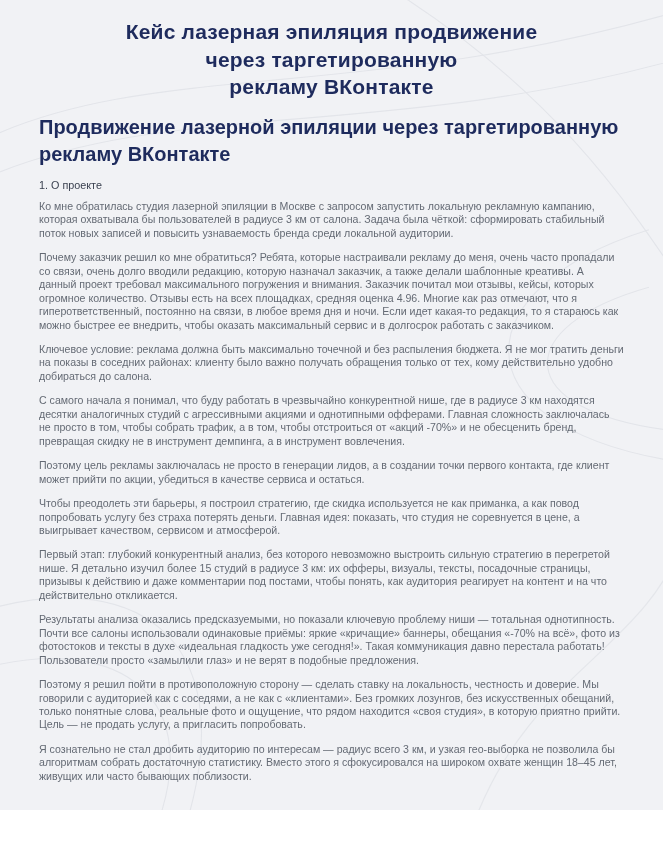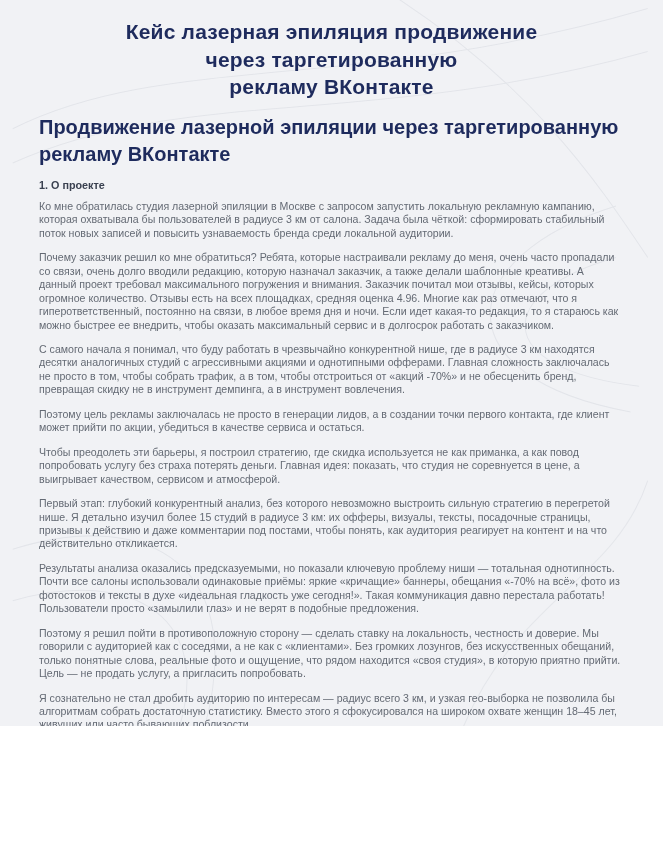--- a/index.html
+++ b/index.html
@@ -3,21 +3,21 @@
 <meta charset="utf-8">
 <style>
   html, body {
     margin: 0;
     padding: 0;
     font-family: "Liberation Sans", "DejaVu Sans", sans-serif;
   }
   .page {
     position: relative;
     width: 663px;
-    height: 726px;
+    height: 810px;
     background: #f1f2f5;
     overflow: hidden;
   }
   .bg-decor {
     position: absolute;
     inset: 0;
     width: 100%;
     height: 100%;
     pointer-events: none;
   }
@@ -40,21 +40,21 @@
     color: #1e2b5d;
     font-size: 20px;
     font-weight: 700;
     line-height: 1.32;
     margin: 0 0 10px 0;
     text-align: left;
   }
   .section-heading {
     color: #3a4150;
     font-size: 10.8px;
-    font-weight: 700;
+    font-weight: 400;
     margin: 12px 0 9px 0;
   }
   .body-paragraph {
     color: #646a74;
     font-size: 10.6px;
     line-height: 1.27;
     margin: 0 0 11px 0;
   }
   .section:last-child .body-paragraph:last-child { margin-bottom: 7px; }
 </style>
@@ -83,20 +83,21 @@
       <span>через таргетированную</span>
       <span>рекламу ВКонтакте</span>
     </h1>
 
     <h2 class="page-subtitle">Продвижение лазерной эпиляции через таргетированную рекламу ВКонтакте</h2>
 
     <section class="section">
       <h3 class="section-heading">1. О проекте</h3>
       <p class="body-paragraph">Ко мне обратилась студия лазерной эпиляции в Москве с запросом запустить локальную рекламную кампанию, которая охватывала бы пользователей в радиусе 3 км от салона. Задача была чёткой: сформировать стабильный поток новых записей и повысить узнаваемость бренда среди локальной аудитории.</p>
       <p class="body-paragraph">Почему заказчик решил ко мне обратиться? Ребята, которые настраивали рекламу до меня, очень часто пропадали со связи, очень долго вводили редакцию, которую назначал заказчик, а также делали шаблонные креативы. А данный проект требовал максимального погружения и внимания. Заказчик почитал мои отзывы, кейсы, которых огромное количество. Отзывы есть на всех площадках, средняя оценка 4.96. Многие как раз отмечают, что я гиперответственный, постоянно на связи, в любое время дня и ночи. Если идет какая-то редакция, то я стараюсь как можно быстрее ее внедрить, чтобы оказать максимальный сервис и в долгосрок работать с заказчиком.</p>
+      <p class="body-paragraph">Ключевое условие: реклама должна быть максимально точечной и без распыления бюджета. Я не мог тратить деньги на показы в соседних районах: клиенту было важно получать обращения только от тех, кому действительно удобно добираться до салона.</p>
       <p class="body-paragraph">С самого начала я понимал, что буду работать в чрезвычайно конкурентной нише, где в радиусе 3 км находятся десятки аналогичных студий с агрессивными акциями и однотипными офферами. Главная сложность заключалась не просто в том, чтобы собрать трафик, а в том, чтобы отстроиться от «акций -70%» и не обесценить бренд, превращая скидку не в инструмент демпинга, а в инструмент вовлечения.</p>
       <p class="body-paragraph">Поэтому цель рекламы заключалась не просто в генерации лидов, а в создании точки первого контакта, где клиент может прийти по акции, убедиться в качестве сервиса и остаться.</p>
       <p class="body-paragraph">Чтобы преодолеть эти барьеры, я построил стратегию, где скидка используется не как приманка, а как повод попробовать услугу без страха потерять деньги. Главная идея: показать, что студия не соревнуется в цене, а выигрывает качеством, сервисом и атмосферой.</p>
     </section>
 
     <section class="section">
       <p class="body-paragraph">Первый этап: глубокий конкурентный анализ, без которого невозможно выстроить сильную стратегию в перегретой нише. Я детально изучил более 15 студий в радиусе 3 км: их офферы, визуалы, тексты, посадочные страницы, призывы к действию и даже комментарии под постами, чтобы понять, как аудитория реагирует на контент и на что действительно откликается.</p>
       <p class="body-paragraph">Результаты анализа оказались предсказуемыми, но показали ключевую проблему ниши — тотальная однотипность. Почти все салоны использовали одинаковые приёмы: яркие «кричащие» баннеры, обещания «-70% на всё», фото из фотостоков и тексты в духе «идеальная гладкость уже сегодня!». Такая коммуникация давно перестала работать! Пользователи просто «замылили глаз» и не верят в подобные предложения.</p>
       <p class="body-paragraph">Поэтому я решил пойти в противоположную сторону — сделать ставку на локальность, честность и доверие. Мы говорили с аудиторией как с соседями, а не как с «клиентами». Без громких лозунгов, без искусственных обещаний, только понятные слова, реальные фото и ощущение, что рядом находится «своя студия», в которую приятно прийти. Цель — не продать услугу, а пригласить попробовать.</p>
       <p class="body-paragraph">Я сознательно не стал дробить аудиторию по интересам — радиус всего 3 км, и узкая гео-выборка не позволила бы алгоритмам собрать достаточную статистику. Вместо этого я сфокусировался на широком охвате женщин 18–45 лет, живущих или часто бывающих поблизости.</p>

